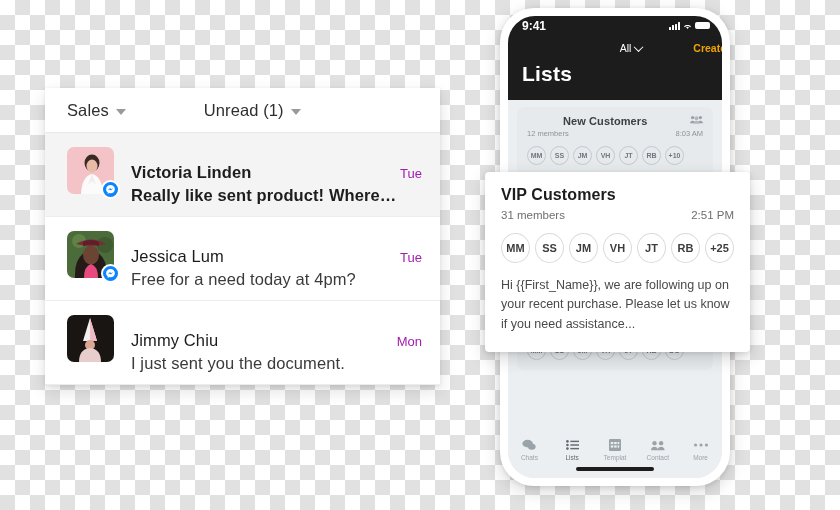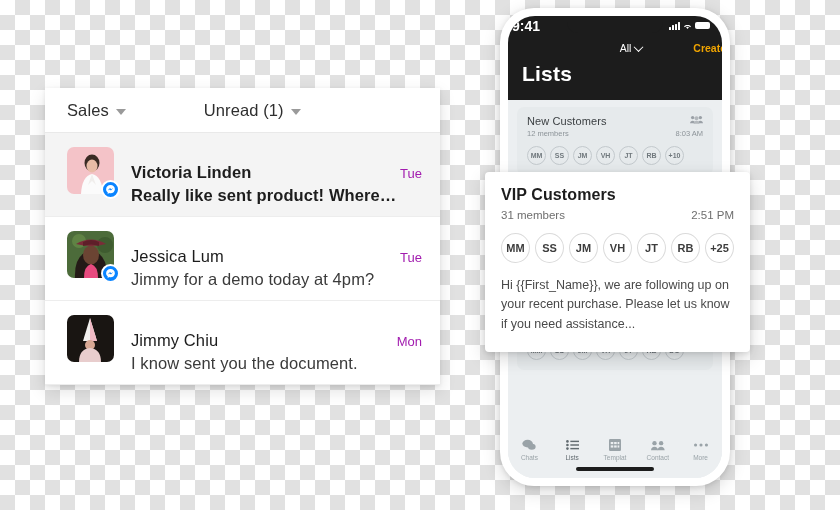--- a/index.html
+++ b/index.html
@@ -70,21 +70,21 @@
     position:absolute;left:0;top:0;width:100%;height:84px;background:#1c1c1c;
   }
   .notch{
     position:absolute;left:50%;transform:translateX(-50%);top:0;
     width:96px;height:17px;background:#1c1c1c;border-radius:0 0 11px 11px;z-index:6;
   }
   .statusbar{
     position:absolute;left:0;top:0;width:100%;height:19px;display:flex;align-items:center;
     color:#fff;z-index:7;
   }
-  .sb-time{margin-left:4px;font-size:14px;font-weight:bold;}
+  .sb-time{margin-left:14px;font-size:12px;font-weight:bold;}
   .sb-right{margin-left:auto;margin-right:12px;display:flex;align-items:center;gap:3px;}
   .sb-bars{display:flex;align-items:flex-end;gap:1px;height:8px;}
   .sb-bars i{width:2px;background:#fff;display:block;border-radius:.5px;}
   .sb-bars i:nth-child(1){height:3px;} .sb-bars i:nth-child(2){height:4.5px;}
   .sb-bars i:nth-child(3){height:6px;} .sb-bars i:nth-child(4){height:8px;}
   .sb-wifi{width:9px;height:8px;}
   .sb-batt{width:15px;height:7.5px;border-radius:2px;background:#fff;}
 
   .nav-row{
     position:absolute;left:16px;top:22px;width:100%;height:20px;display:flex;align-items:center;z-index:7;
@@ -104,21 +104,21 @@
     position:absolute;left:14px;top:46px;color:#fff;font-size:21px;font-weight:bold;z-index:7;
     letter-spacing:.2px;
   }
 
   .list-area{position:absolute;left:0;top:84px;right:0;bottom:0;background:#eceff1;}
 
   .lcard{
     margin:7px 9px 0 9px;background:#e6eaec;border-radius:7px;padding:8px 10px 10px 10px;
   }
   .lc-title-row{display:flex;align-items:flex-start;}
-  .lc-title{font-size:11px;font-weight:normal;color:#3c4043;letter-spacing:.1px;}
+  .lc-title{font-size:11px;font-weight:bold;color:#3c4043;letter-spacing:.1px;margin-left:36px;}
   .lc-people-icon{margin-left:auto;color:#9aa0a6;display:flex;align-items:center;gap:1px;}
   .lc-sub-row{display:flex;align-items:center;margin-top:2px;}
   .lc-members{font-size:7.5px;color:#8d9499;text-align:center;}
   .lc-time{margin-left:auto;font-size:7.5px;color:#8d9499;}
   .lc-initials{display:flex;gap:4px;margin-top:8px;}
   .lc-initials span{
     width:19px;height:19px;border-radius:50%;border:1px solid #c3c9cd;
     display:flex;align-items:center;justify-content:center;
     font-size:7px;font-weight:bold;color:#70787d;box-sizing:border-box;
   }
@@ -218,42 +218,42 @@
         <svg viewBox="0 0 24 24">
             <path fill="#fff" d="M12 2.4C6.6 2.4 2.4 6.4 2.4 11.3c0 2.8 1.4 5.2 3.5 6.9v3.4l3.2-1.8c.9.2 1.9.4 2.9.4 5.4 0 9.6-4 9.6-8.9S17.4 2.4 12 2.4zm1 12-2.5-2.6-4.7 2.6 5.2-5.5 2.5 2.6 4.6-2.6-5.1 5.5z"></path>
           </svg>
       </div>
     </div>
     <div class="conv-body">
       <div class="conv-top">
         <span class="conv-name">Jessica Lum</span>
         <span class="conv-time">Tue</span>
       </div>
-      <div class="conv-prev">Jimmy for a demo today at 4pm?</div>
+      <div class="conv-prev">Free for a need today at 4pm?</div>
     </div>
   </div>
 
   <div class="conv">
     <div class="av-wrap">
       <div class="avatar">
         <svg viewBox="0 0 47 47" width="47" height="47" aria-hidden="true">
           <rect width="47" height="47" fill="#191512"></rect>
           <path d="M23 3 L30 26 L16 26 Z" fill="#f2f0ee"></path>
           <path d="M23 3 L30 26 L23 26 Z" fill="#f0b9c4"></path>
           <circle cx="23" cy="30" r="5" fill="#d8a894"></circle>
           <path d="M12 47 Q12 34 23 33 Q34 34 34 47 Z" fill="#e8cdcd"></path>
         </svg>
       </div>
     </div>
     <div class="conv-body">
       <div class="conv-top">
         <span class="conv-name">Jimmy Chiu</span>
         <span class="conv-time">Mon</span>
       </div>
-      <div class="conv-prev">I know sent you the document.</div>
+      <div class="conv-prev">I just sent you the document.</div>
     </div>
   </div>
 </div>
 
 <div class="phone">
   <div class="screen">
 
     <div class="nav-dark"></div>
     <div class="notch"></div>
 

